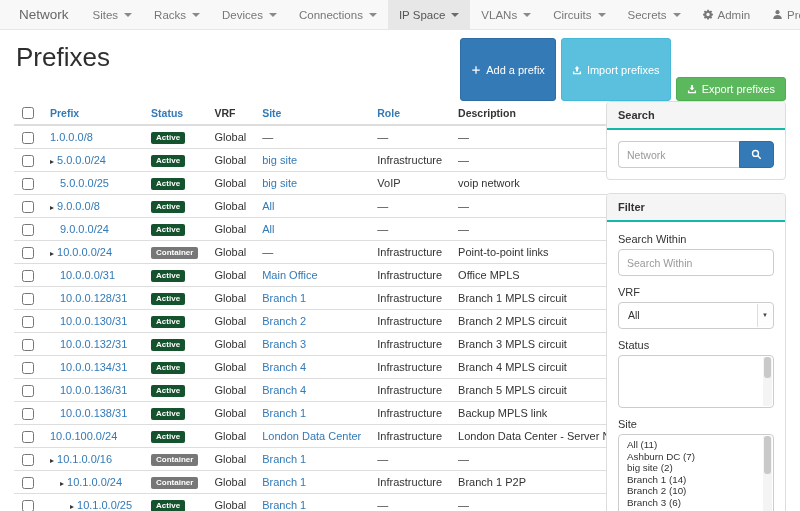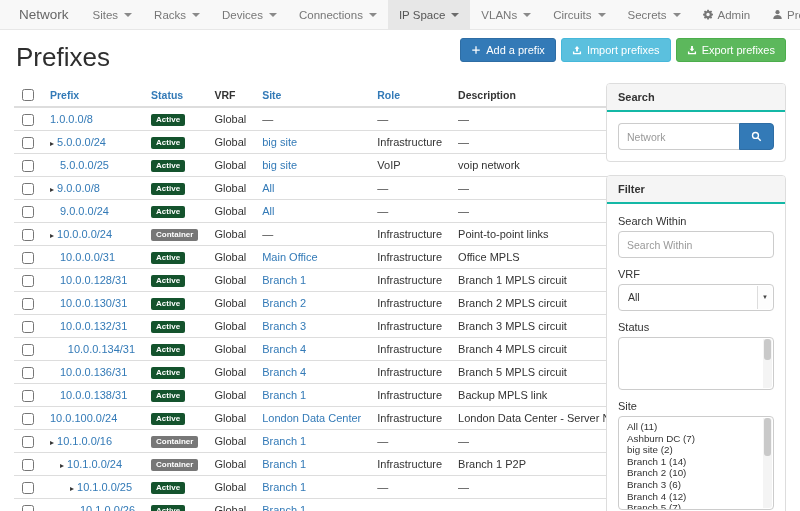--- a/index.html
+++ b/index.html
@@ -32,21 +32,21 @@
   h1 { font-size:26px; font-weight:400; color:#2e2e2e; margin:7px 0 11px 2px;
        line-height:30px; }
   .actions { display:flex; gap:5px; margin-top:3px; }
   .btn { display:inline-flex; align-items:center; gap:5px; color:#fff;
          font-size:11px; padding:5px 10px; border-radius:3px;
          border:1px solid transparent; cursor:pointer;
          font-family:"Liberation Sans", sans-serif; }
   .btn svg { width:10px; height:10px; fill:#fff; }
   .btn-primary { background:#337ab7; border-color:#2e6da4; }
   .btn-info    { background:#5bc0de; border-color:#46b8da; }
-  .btn-success { background:#5cb85c; border-color:#4cae4c; }
+  .btn-success { background:#5cb85c; border-color:#4cae4c;margin-top:39px; }
 
   
   .main-row { display:flex; align-items:flex-start; }
   .table-wrap { flex:1; min-width:0; }
   .sidebar { width:180px; margin-left:13px; flex-shrink:0; }
 
   
   table { width:100%; border-collapse:collapse; font-size:11px; }
   th { text-align:left; padding:5px 8px; border-bottom:2px solid #ddd;
        font-size:10.5px; color:#333; white-space:nowrap; }
@@ -303,21 +303,21 @@
               <td><input type="checkbox" style=""></td>
               <td class="prefix-cell" style="padding-left: 18px;"><a>10.0.0.132/31</a></td>
               <td><span class="badge badge-primary">Active</span></td>
               <td>Global</td>
               <td><a>Branch 3</a></td>
               <td>Infrastructure</td>
               <td class="desc">Branch 3 MPLS circuit</td>
             </tr>
             <tr>
               <td><input type="checkbox" style=""></td>
-              <td class="prefix-cell" style="padding-left: 18px; text-align: right;"><a>10.0.0.134/31</a></td>
+              <td class="prefix-cell" style="padding-left: 18px;"><a>10.0.0.134/31</a></td>
               <td><span class="badge badge-primary">Active</span></td>
               <td>Global</td>
               <td><a>Branch 4</a></td>
               <td>Infrastructure</td>
               <td class="desc">Branch 4 MPLS circuit</td>
             </tr>
             <tr>
               <td><input type="checkbox" style=""></td>
               <td class="prefix-cell" style="padding-left: 18px;"><a>10.0.0.136/31</a></td>
               <td><span class="badge badge-primary">Active</span></td>

